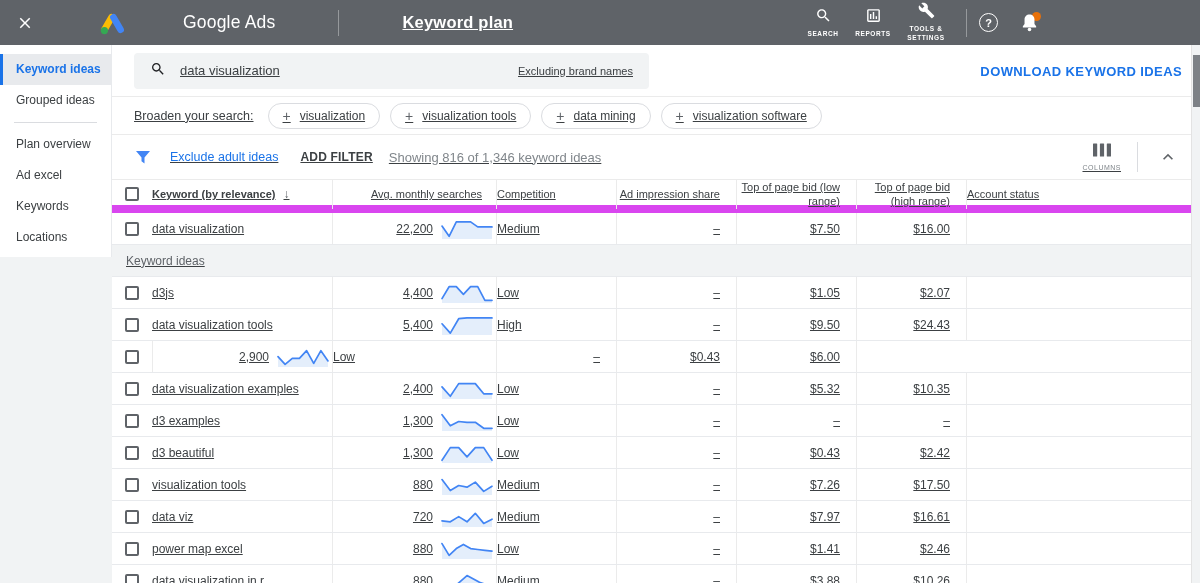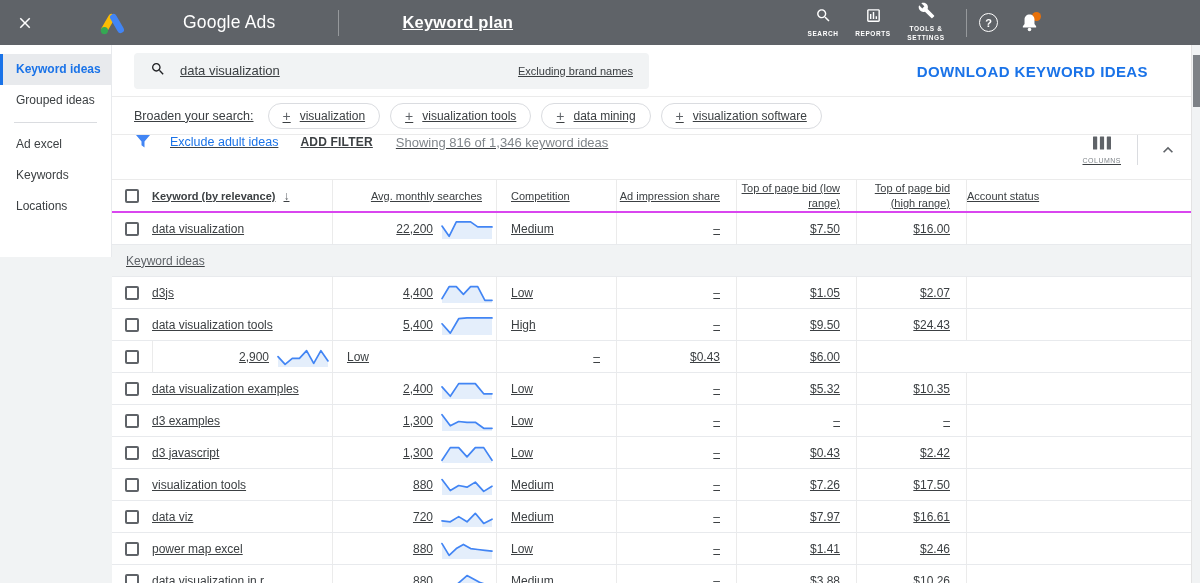--- a/index.html
+++ b/index.html
@@ -33,51 +33,51 @@
   .side-item { height:31px; line-height:31px; padding-left:16px; font-size:12px; color:#3c4043; cursor:pointer; white-space:nowrap; }
   .side-item.active { background:#e8eaed; color:#1a73e8; font-weight:700; border-left:3px solid #1a73e8; padding-left:13px; }
   .side-divider { border-top:1px solid #dadce0; margin:6px 14px; }
   .content { flex:1; background:#fff; position:relative; height:562px;text-decoration:underline; }
   
   .search-row { height:52px; border-bottom:1px solid #ebebeb; position:relative; display:flex; align-items:center; }
   .search-box { margin-left:22px; width:515px; height:36px; background:#f1f3f4; border-radius:4px;
                 display:flex; align-items:center; padding:0 16px; }
   .query { border:none; background:transparent; outline:none; font-size:13px; color:#3c4043; flex:1; margin-left:12px; font-family:inherit; }
   .exclude-brand { font-size:11px; color:#3c4043; }
-  .download { position:absolute; right:52px; top:50%; transform:translateY(-50%); font-size:15px; font-weight:700;
+  .download { position:absolute; right:18px; top:50%; transform:translateY(-50%); font-size:13px; font-weight:700;
               color:#1a73e8; letter-spacing:.4px; cursor:pointer; }
   
   .broaden-row { height:38px; display:flex; align-items:center; padding-left:22px; border-bottom:1px solid #ebebeb; gap:10px; }
   .broaden-label { font-size:12.5px; color:#3c4043; margin-right:4px;text-align:center; }
   .chip { display:inline-flex; align-items:center; gap:9px; height:26px; padding:0 14px; border:1px solid #dadce0;
           border-radius:14px; font-size:12px; color:#3c4043; cursor:pointer; background:#fff; white-space:nowrap; }
   .chip .plus { color:#5f6368; font-size:14px; }
   
-  .filter-row { height:45px; display:flex; align-items:flex-start; padding-left:24px; border-bottom:1px solid #ebebeb; }
+  .filter-row { height:45px; display:flex; align-items:center; padding-left:24px; border-bottom:1px solid #ebebeb; }
   .funnel { margin-right:20px; display:flex; }
   .exclude-link { font-size:12.5px; color:#1a73e8; cursor:pointer; }
   .add-filter { font-size:12px; font-weight:700; color:#3c4043; letter-spacing:.2px; margin-left:22px; cursor:pointer; }
-  .showing { font-size:13px; color:#80868b; margin-left:23px; }
+  .showing { font-size:13px; color:#80868b; margin-left:16px; }
   .filter-right { margin-left:auto; display:flex; align-items:center; padding-right:18px; }
   .columns-btn { display:flex; flex-direction:column; align-items:center; cursor:pointer; }
   .columns-label { font-size:7px; color:#80868b; letter-spacing:.5px; margin-top:3px; }
   .f-vdiv { width:1px; height:30px; background:#dadce0; margin:0 16px; }
   .chev { cursor:pointer; padding:4px; display:flex; }
   
   .grid-cols { display:grid; grid-template-columns:40px 180px 164px 120px 120px 120px 110px 1fr; }
-  .thead { height:33px; border-bottom:2px solid #d946ef; }
+  .thead { height:33px; border-bottom:8px solid #d946ef; }
   .tcell { display:flex; align-items:center; font-size:12px; color:#3c4043; min-width:0; }
   .thead .tcell { font-size:11px; }
   .c-check { justify-content:center; }
   .cbx { width:14px; height:14px; border:2px solid #5f6368; border-radius:2px; display:inline-block; background:#fff; cursor:pointer; flex:none; }
   .th-keyword { font-weight:700; }
   .sort { color:#5f6368; font-size:12px; margin-left:8px; font-weight:400; }
   .c-searches { justify-content:flex-end; padding-right:3px; }
   .thead .c-searches { padding-right:14px; }
-  .c-competition { padding-left:14px; }
+  .c-competition { }
   .c-impression { justify-content:flex-end; padding-right:16px; }
   .c-bid { justify-content:flex-end; padding-right:16px; text-align:right; }
   .thead .c-bid { line-height:1.3; }
   .c-status { }
   .c-searches, .c-competition, .c-impression, .c-bid, .c-status { border-left:1px solid #ebebeb; }
   .trow { height:32px; border-bottom:1px solid #e8eaed; background:#fff; }
   .spark { width:52px; height:24px; margin-left:8px; display:block; flex:none; }
   .section-band { height:32px; background:#f1f3f4; display:flex; align-items:center; padding-left:14px;
                   font-size:12px; color:#5f6368; border-bottom:1px solid #e8eaed; }
   
@@ -140,20 +140,21 @@
     </span>
   </div>
 </header>
 
 <div class="layout">
 
   <nav class="sidebar">
     <div class="side-item active">Keyword ideas</div>
     <div class="side-item">Grouped ideas</div>
     <div class="side-divider"></div>
+    <div class="side-item">Plan overview</div>
     <div class="side-item">Ad excel</div>
     <div class="side-item">Keywords</div>
     <div class="side-item">Locations</div>
   </nav>
 
   <main class="content">
 
     <div class="search-row">
       <div class="search-box">
         <span>
@@ -357,21 +358,21 @@
             <div class="tcell c-competition">Low</div>
             <div class="tcell c-impression">–</div>
             <div class="tcell c-bid">–</div>
             <div class="tcell c-bid">–</div>
             <div class="tcell c-status"></div>
           </div>
           <div class="trow grid-cols">
             <div class="tcell c-check">
               <span class="cbx"></span>
             </div>
-            <div class="tcell c-keyword">d3 javascript</div>
+            <div class="tcell c-keyword">d3 beautiful</div>
             <div class="tcell c-searches">
               <span>1,300</span>
               <svg viewBox="0 0 52 24" class="spark">
                 <polygon points="1.0,19.3 9.3,6.6 17.7,6.6 26.0,15.9 34.3,6.6 42.7,6.6 51.0,19.3 51,22 1,22" fill="#e4eefb"></polygon>
                 <polyline points="1.0,19.3 9.3,6.6 17.7,6.6 26.0,15.9 34.3,6.6 42.7,6.6 51.0,19.3" fill="none" stroke="#4285f4" stroke-width="1.7" stroke-linejoin="round" stroke-linecap="round"></polyline>
               </svg>
             </div>
             <div class="tcell c-competition">Low</div>
             <div class="tcell c-impression">–</div>
             <div class="tcell c-bid">$0.43</div>

